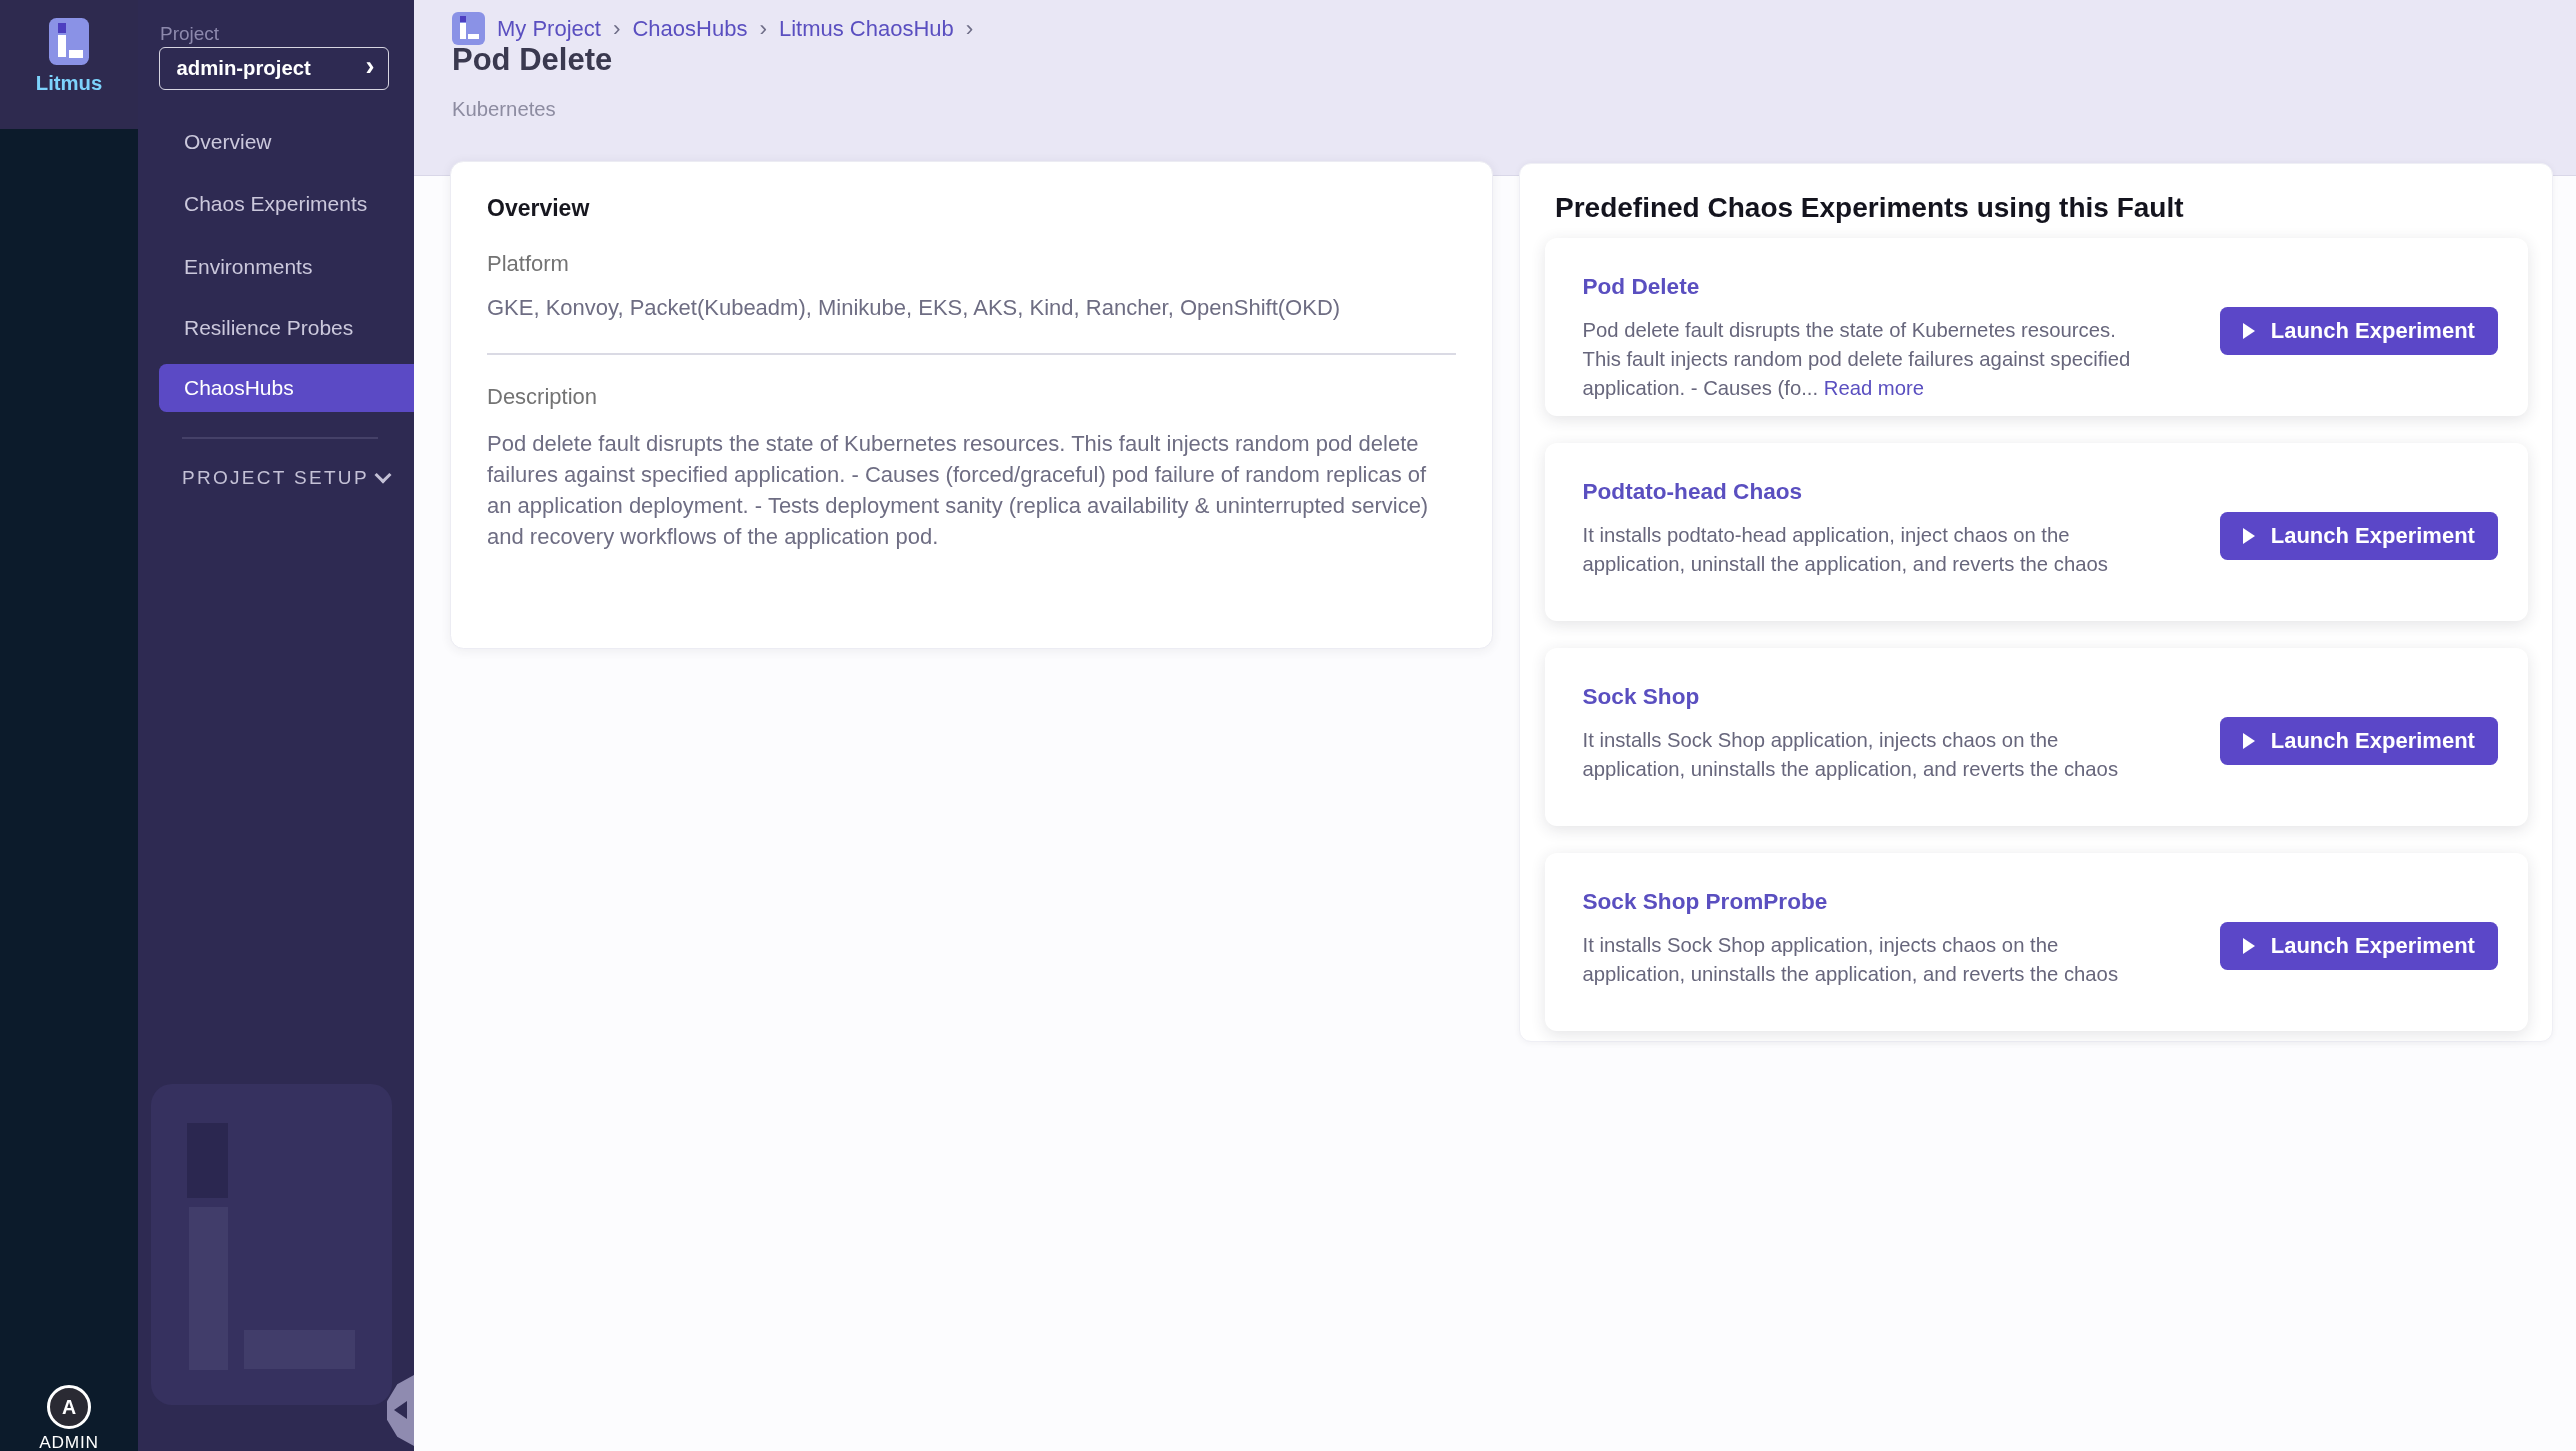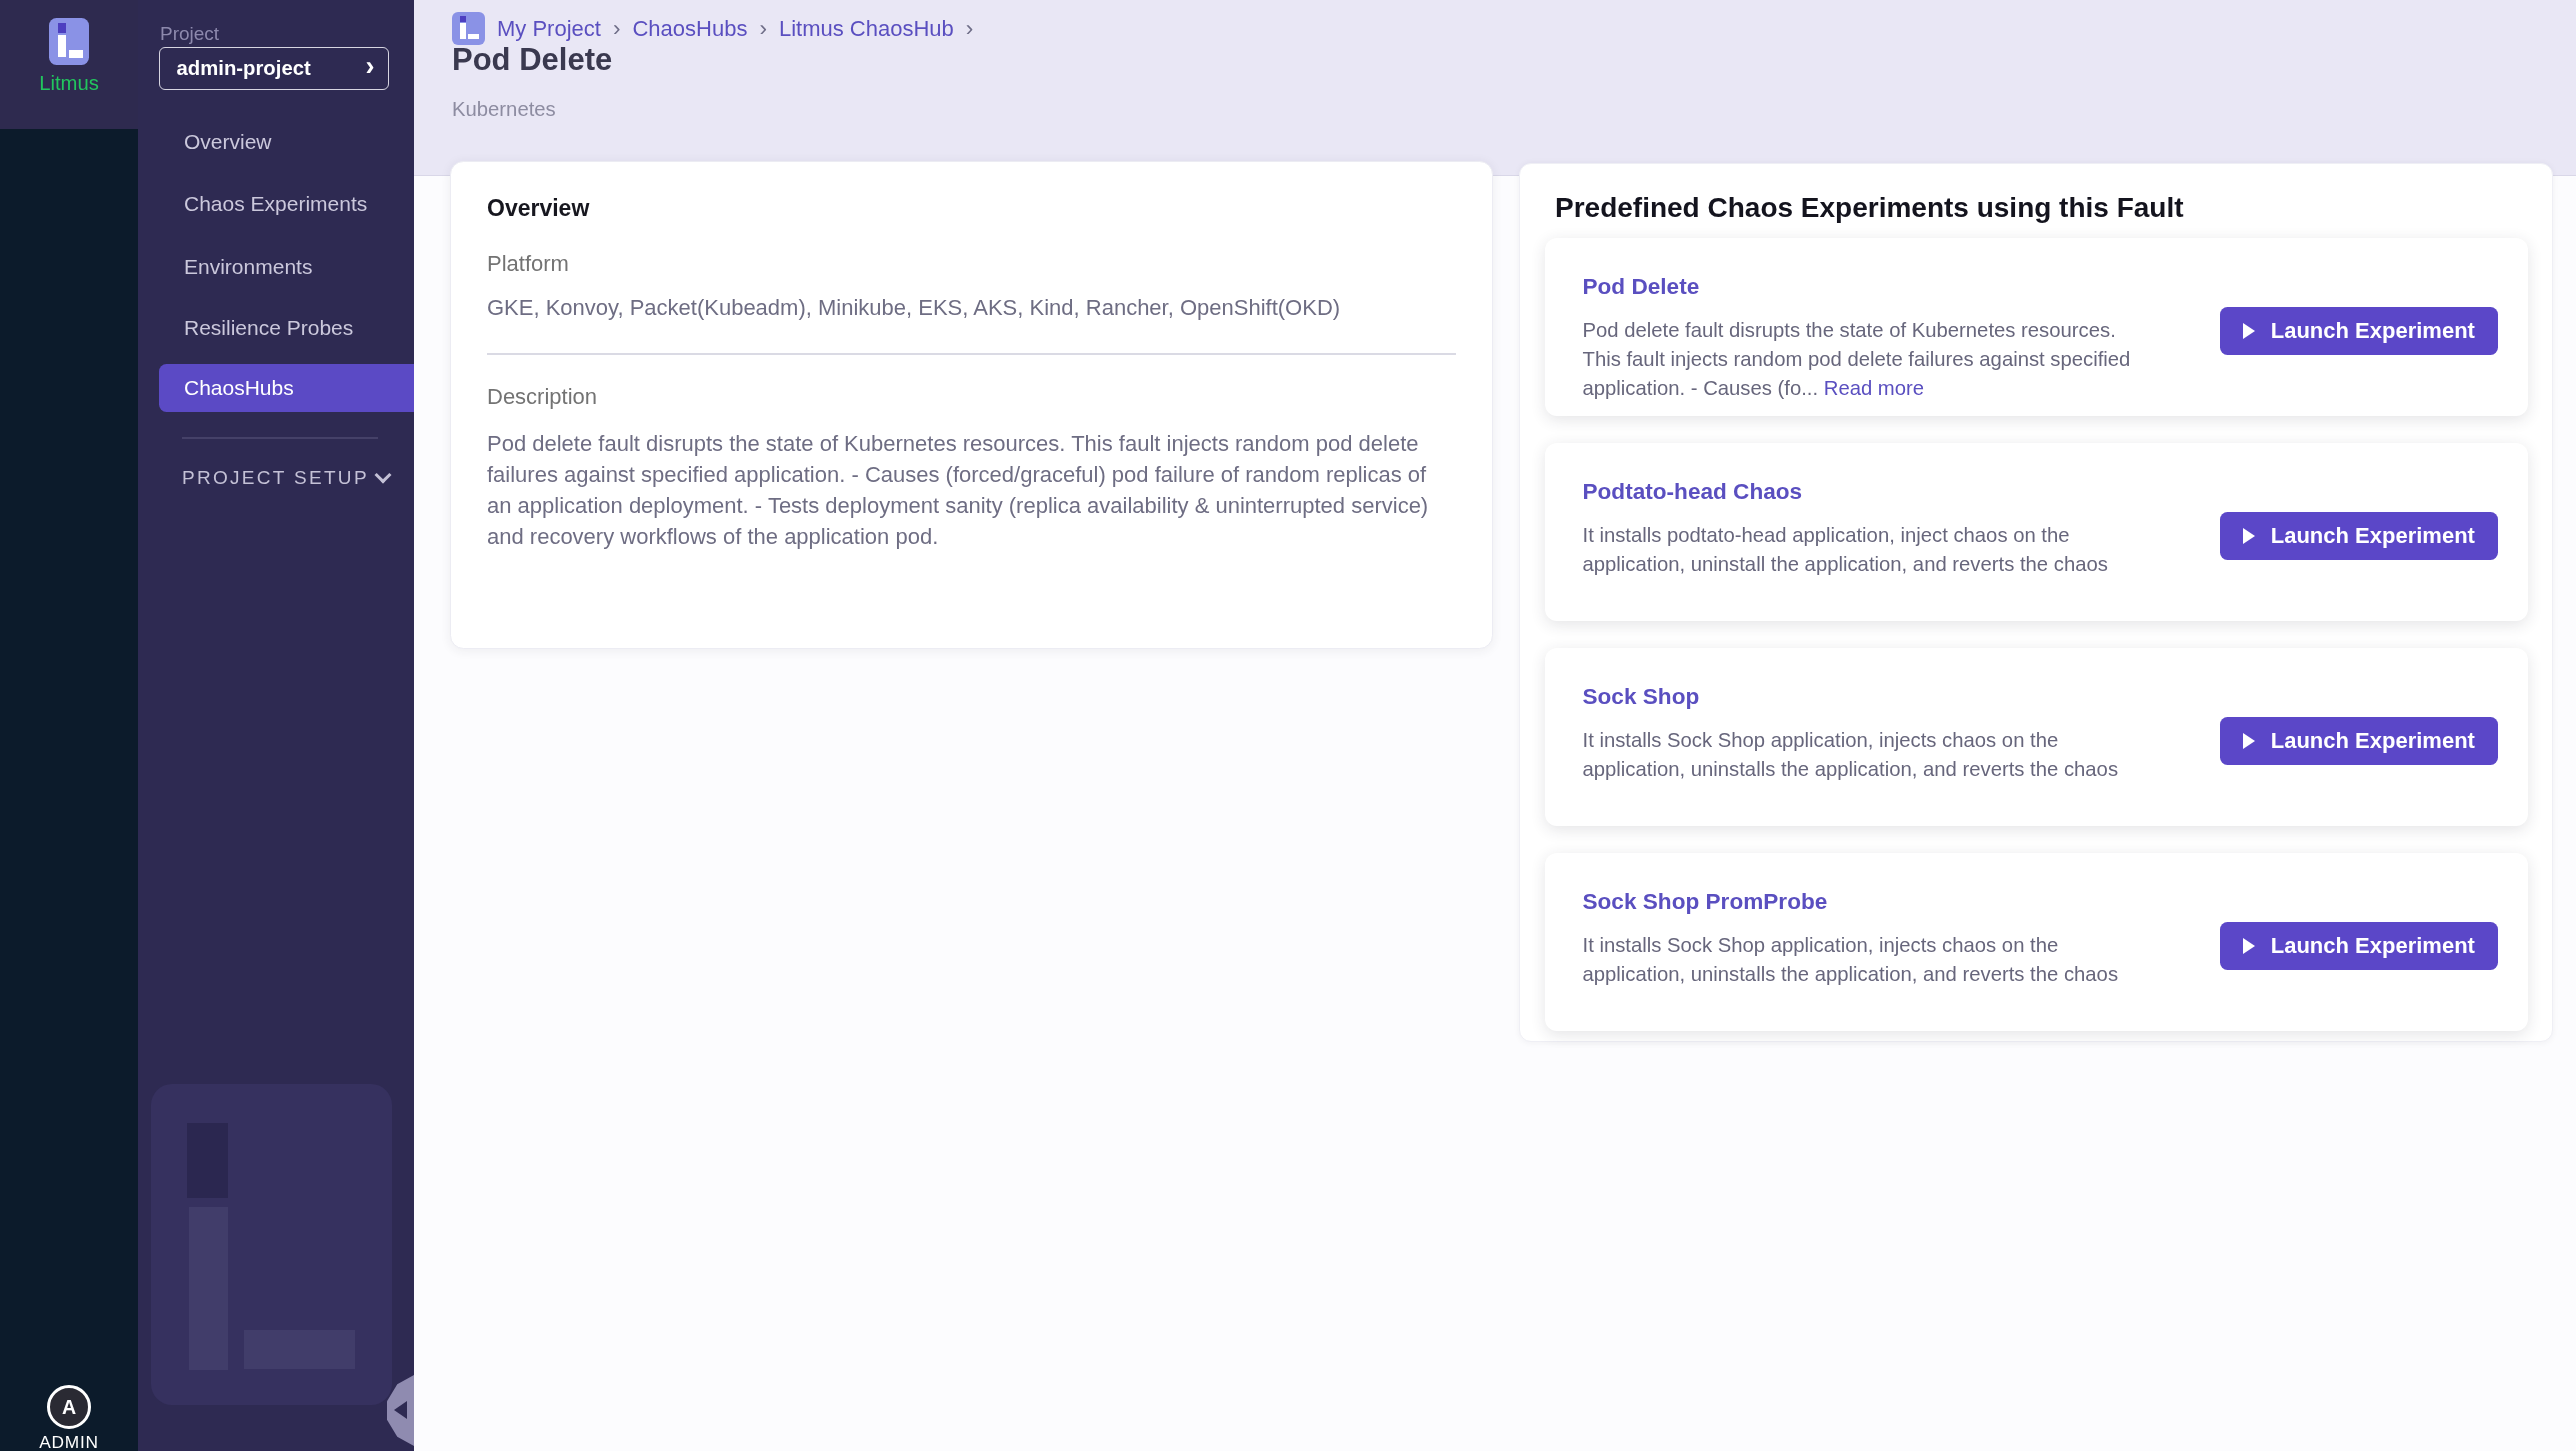--- a/index.html
+++ b/index.html
@@ -6,21 +6,21 @@
   body { background:#ffffff; font-family:"Liberation Sans","DejaVu Sans",sans-serif; }
   .app { position:relative; width:2576px; height:1451px; background:#fcfcfe; overflow:hidden; }
 
   
   .rail { position:absolute; left:0; top:0; width:138px; height:100%; background:#0c1b2b; z-index:5; }
   .rail-top { position:absolute; left:0; top:0; width:100%; height:129px; background:#2e2a4f; }
   .logo-tile { position:absolute; left:49px; top:18px; width:40px; height:47px; background:#8a92e6; border-radius:7.5px; }
   .logo-vbar { position:absolute; left:9px; top:16.6px; width:8.3px; height:22.6px; background:#ffffff; }
   .logo-notch { position:absolute; left:9px; top:5.3px; width:8.3px; height:9.8px; background:#4d3fc0; }
   .logo-hbar { position:absolute; left:19.6px; top:32px; width:14.3px; height:7.5px; background:#ffffff; }
-  .rail-label { position:absolute; left:0; top:72px; width:100%; text-align:center; color:#22c55e; font-size:20.3px; font-weight:400; }
+  .rail-label { position:absolute; left:0; top:72px; width:100%; text-align:center; color:#7dd3fc; font-size:20.3px; font-weight:700; }
   .avatar { position:absolute; left:47px; top:1385px; width:44px; height:44px; border:3px solid #ffffff; border-radius:50%; background:#2a2a33; color:#ffffff; font-size:19.6px; font-weight:700; display:flex; align-items:center; justify-content:center; cursor:pointer; }
   .avatar-label { position:absolute; left:0; top:1432px; width:138px; text-align:center; color:#ffffff; font-size:17.3px; letter-spacing:0.8px; }
 
   
   .sidenav { position:absolute; left:138px; top:0; width:276px; height:100%; background:#2e2a52; z-index:4; }
   .project-label { position:absolute; left:22px; top:22.6px; font-size:19px; color:#8d89ad; }
   .project-select { position:absolute; left:21px; top:47px; width:230px; height:43px; border:1.5px solid rgba(244,243,250,0.85); border-radius:6px; display:flex; align-items:center; justify-content:space-between; padding:0 13.5px 0 16.6px; color:#ffffff; font-size:20.3px; font-weight:700; cursor:pointer; }
   .project-select .chev { font-size:27px; font-weight:700; line-height:1; padding-bottom:4.5px; }
   .nav-item { position:absolute; left:0; width:276px; height:50px; line-height:50px; padding-left:46px; font-size:21px; color:#cbc8dc; cursor:pointer; white-space:nowrap; }
   .nav-item.selected { left:21px; width:255px; height:48px; line-height:48px; padding-left:25px; background:#5b4ac5; border-radius:7.5px 0 0 7.5px; color:#ffffff; }

